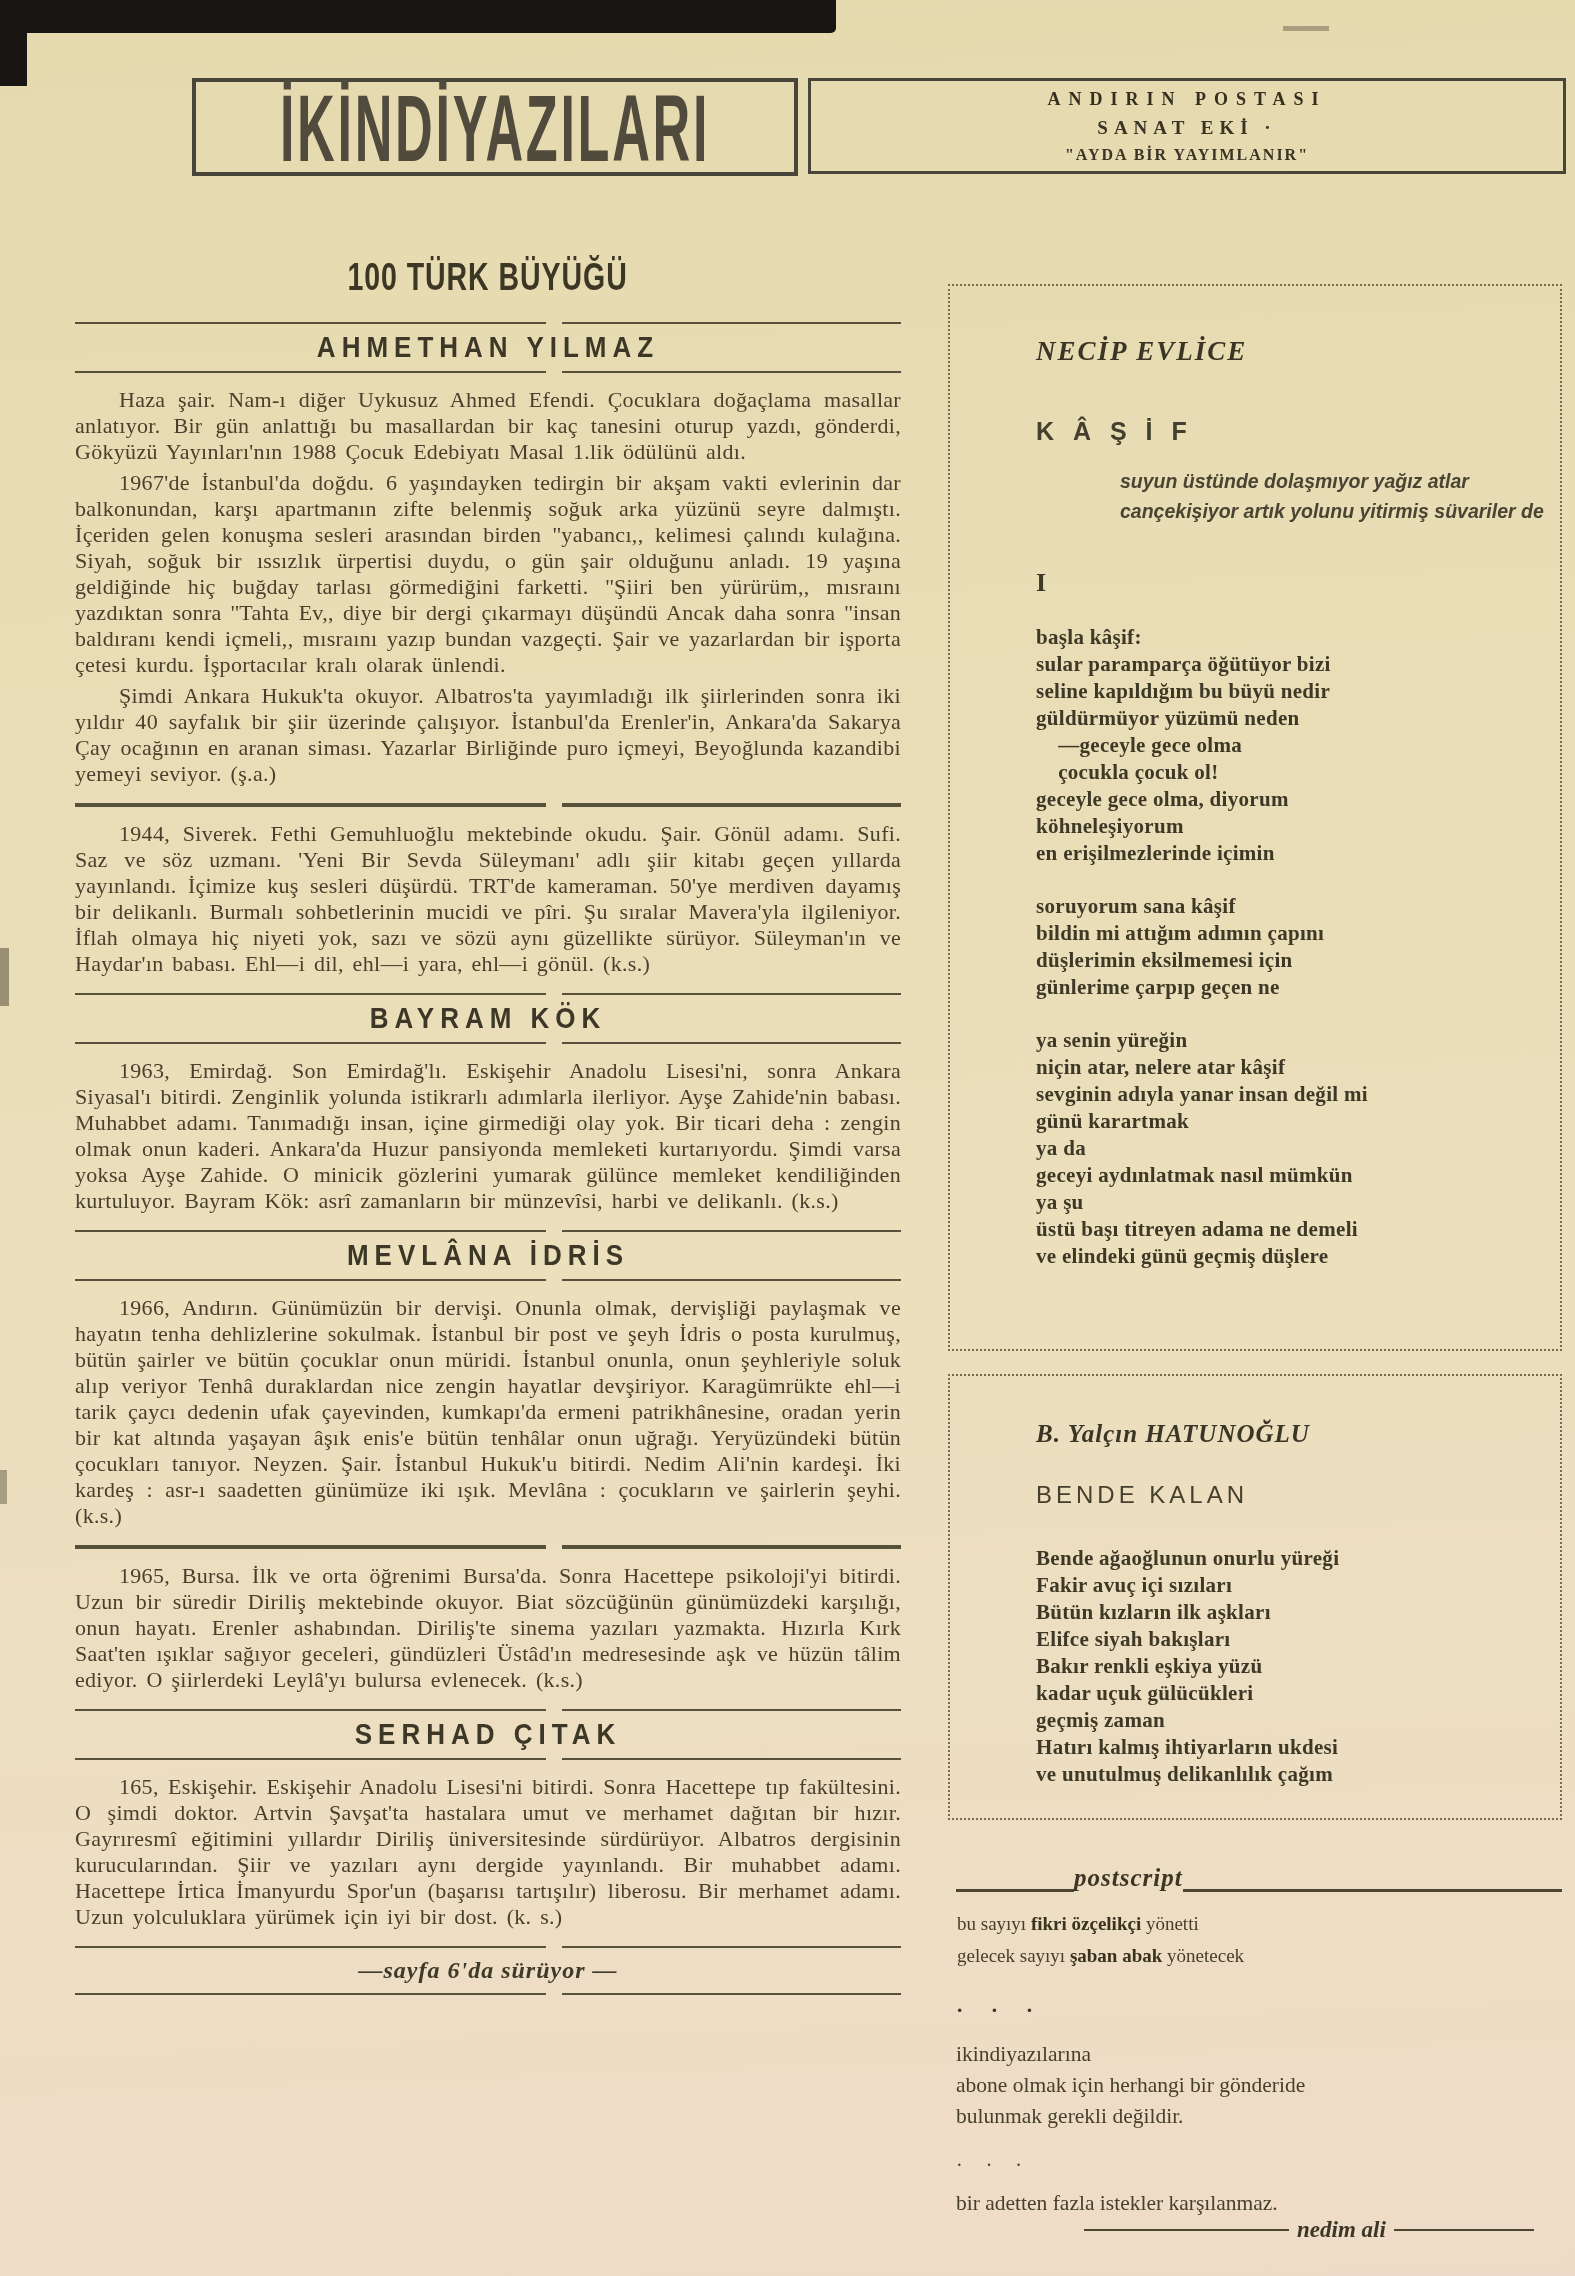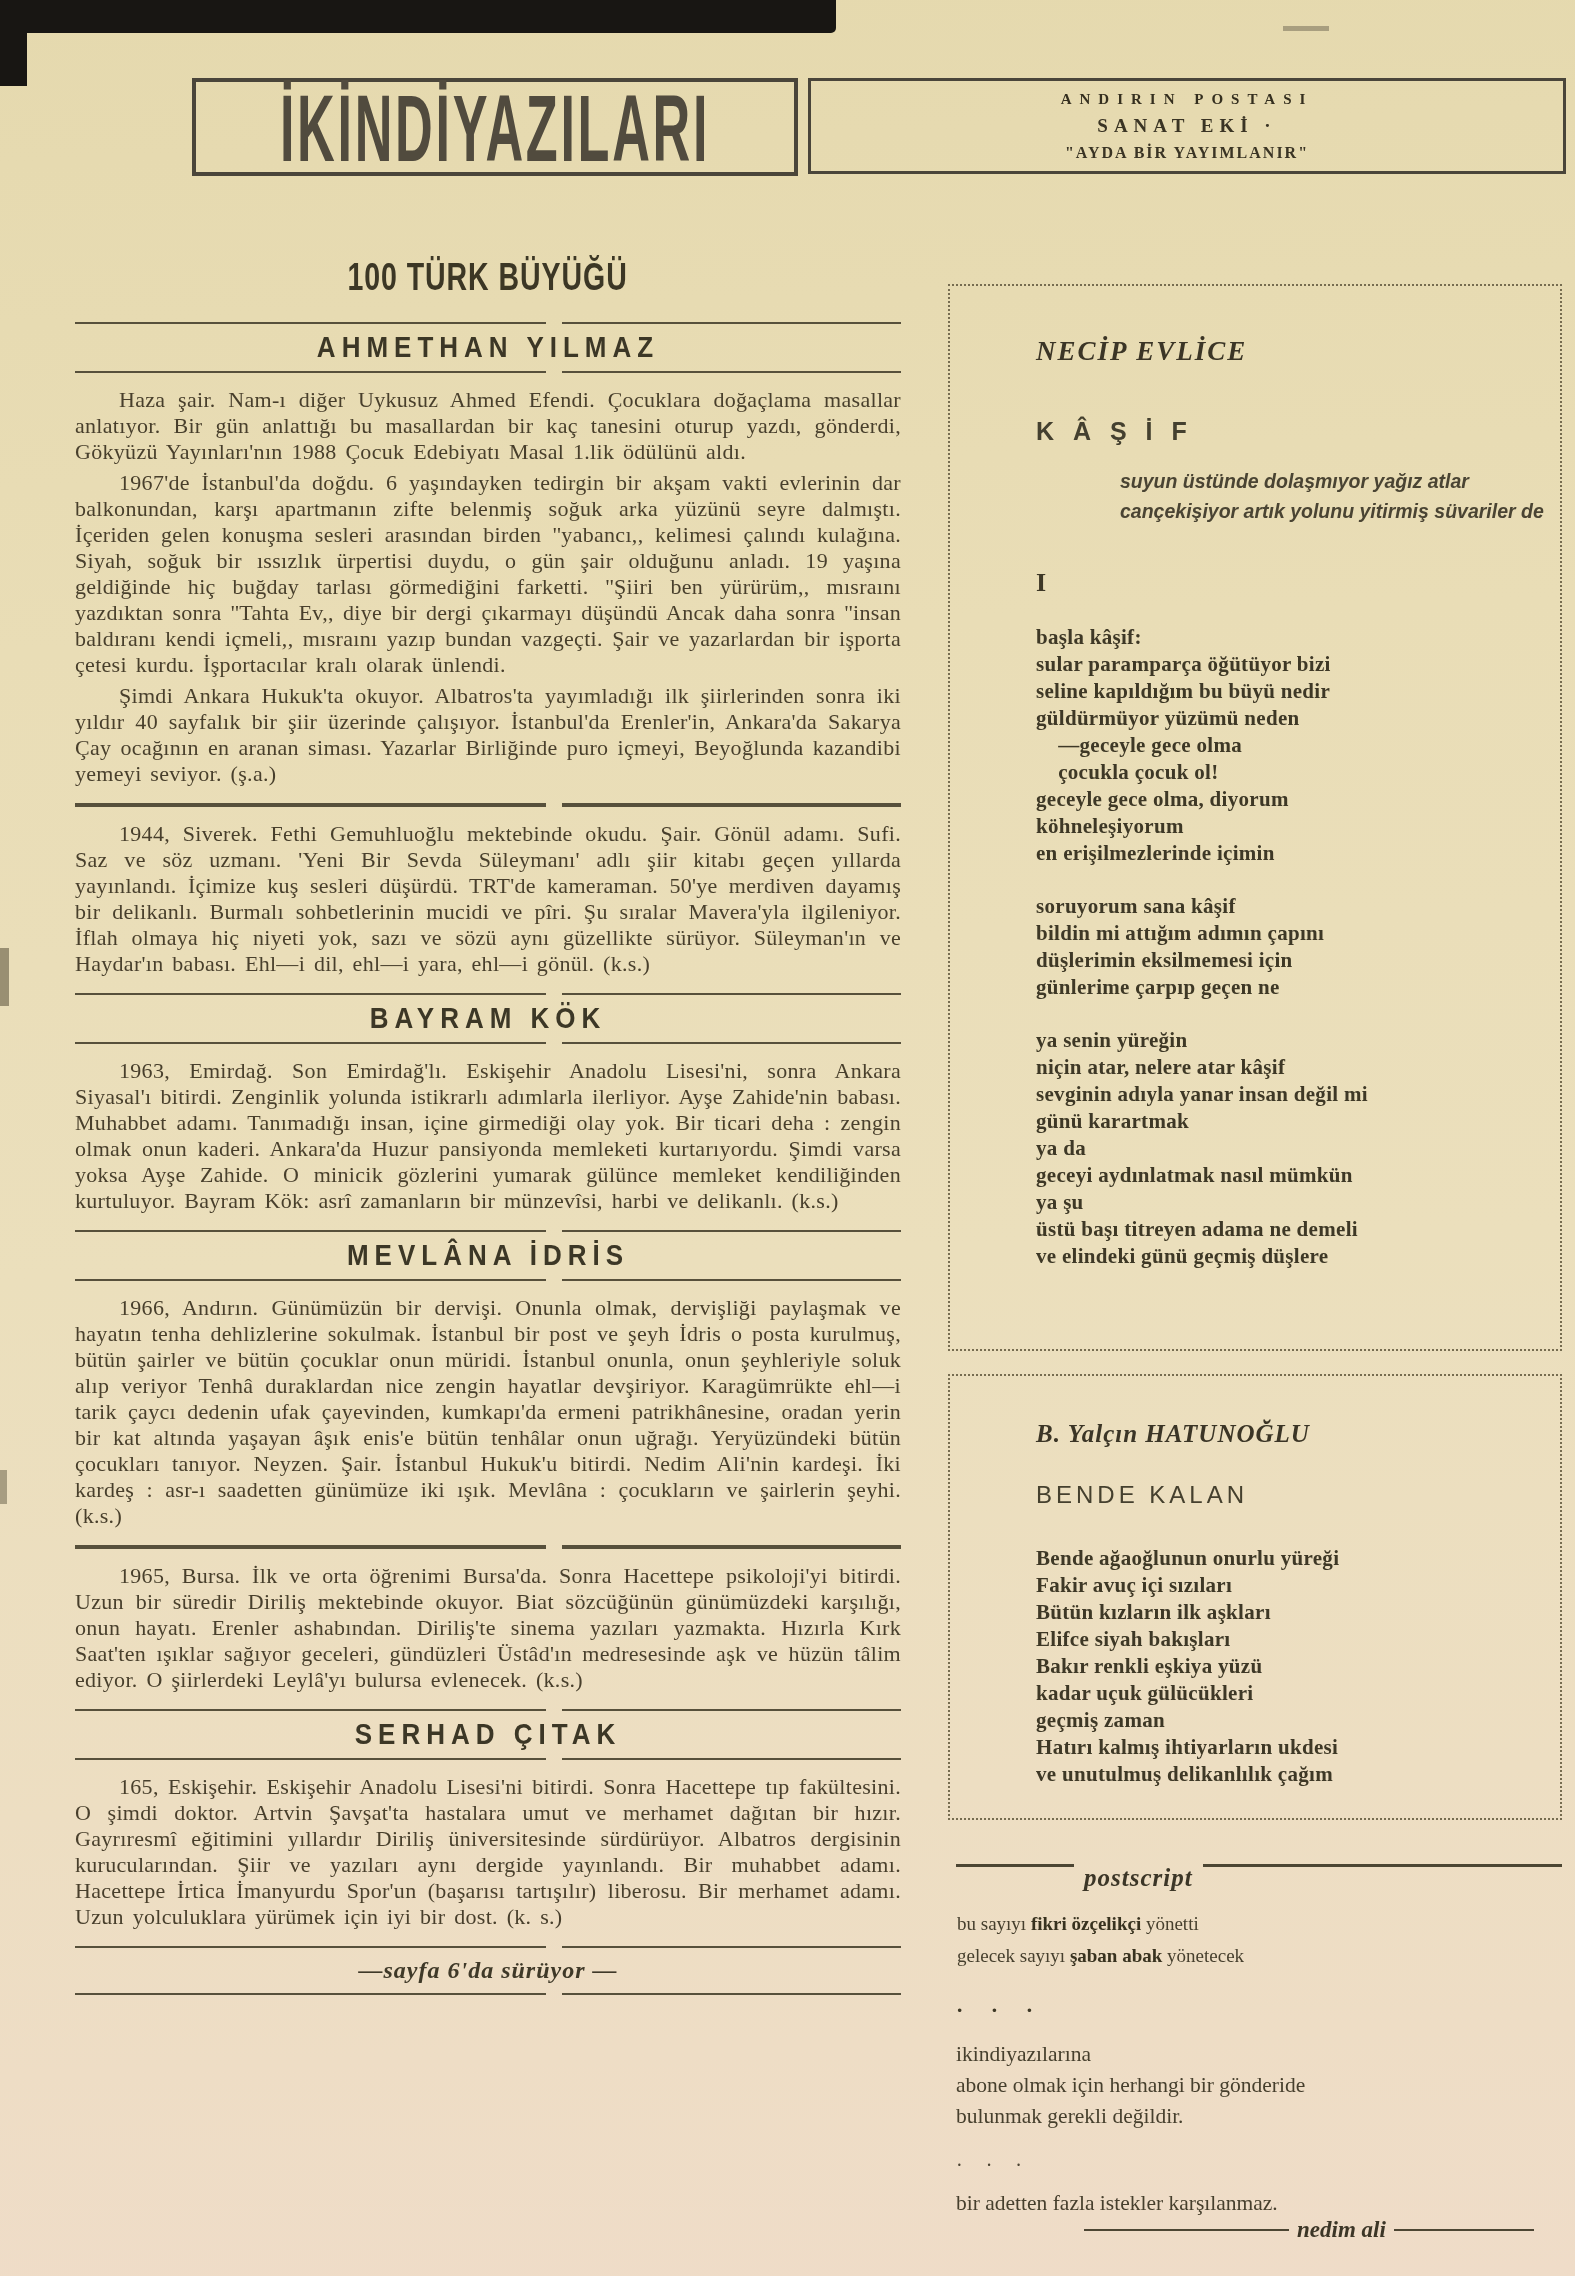--- a/index.html
+++ b/index.html
@@ -18,21 +18,21 @@
   
   .issue-box { position:absolute; left:48px; top:76px; width:110px; height:96px; border:2px solid #4f4936;
     padding:11px 9px; box-sizing:content-box; display:flex; flex-direction:column; justify-content:space-between; }
   .issue-line { font-weight:bold; font-size:17px; color:#3e3827; text-align:justify; text-align-last:justify; }
   .logo-box { position:absolute; left:192px; top:78px; width:598px; height:90px; border:4px solid #4a453a;
     display:flex; align-items:center; justify-content:center; }
   .logo-text { font-family:"Liberation Sans",sans-serif; font-weight:bold; font-size:58px; letter-spacing:3px;
     color:#514b3e; transform:scale(0.9,1.62); white-space:nowrap; }
   .pub-box { position:absolute; left:808px; top:78px; width:752px; height:90px; border:3px solid #4a453a;
     display:flex; flex-direction:column; align-items:center; justify-content:center; gap:7px; }
-  .pub-line1 { font-weight:bold; font-size:15px; letter-spacing:8px; color:#352f1f; }
+  .pub-line1 { font-weight:bold; font-size:18px; letter-spacing:8px; color:#352f1f; }
   .pub-line2 { font-weight:bold; font-size:19px; letter-spacing:6px; color:#3a3424; }
   .pub-line3 { font-weight:bold; font-size:16px; letter-spacing:2px; color:#3a3424; }
 
   
   .left-col { position:absolute; left:75px; top:238px; width:826px; }
   .page-title { text-align:center; margin:22px 0 28px; }
   .page-title span { display:inline-block; font-family:"Liberation Sans",sans-serif; font-weight:bold;
     font-size:30px; letter-spacing:1px; transform:scale(0.95,1.28); color:#3c3725; }
   .hrule { display:flex; gap:16px; height:2px; }
   .hrule .seg1 { width:57%; background:#57503b; }
@@ -57,21 +57,21 @@
   .epigraph { margin:0 0 0 84px; font-family:"Liberation Sans",sans-serif; font-style:italic; font-weight:bold;
     font-size:19.5px; line-height:30px; color:#4a4433; }
   .numeral { margin:42px 0 26px; font-weight:bold; font-size:26px; color:#3e3826; }
   .stanza { margin:0 0 26px; }
   .poem-line { font-weight:bold; font-size:21px; line-height:27px; white-space:pre-wrap; color:#3e3826; letter-spacing:0.3px; }
   .poem-box2 { border:2px dotted #766c50; margin-top:23px; padding:44px 16px 30px 86px; box-sizing:border-box; min-height:444px; }
   .poem-author2 { font-style:italic; font-weight:bold; font-size:25px; letter-spacing:1px; color:#3b3526; margin:0 0 33px; }
   .poem2-title { font-family:"Liberation Sans",sans-serif; font-weight:normal; font-size:24px; letter-spacing:4px;
     color:#45402e; margin:0 0 36px; }
   .postscript { margin-top:44px; padding-left:8px; }
-  .ps-rule-line { display:flex; align-items:flex-start; gap:10px; margin-bottom:16px; }
+  .ps-rule-line { display:flex; align-items:flex-end; margin-bottom:16px; }
   .ps-rule-line .seg { height:3px; background:#4c4633; }
   .ps-rule-line .short { width:118px; }
   .ps-rule-line .long { flex:1; }
   .ps-label { font-style:italic; font-weight:bold; font-size:25px; letter-spacing:1px; color:#3c3627; }
   .ps-credit { font-size:19px; line-height:31px; margin:1px; color:#463f2d; }
   .ps-credit b { color:#38321f; }
   .ps-dots { font-weight:bold; font-size:22px; letter-spacing:11px; margin:26px 0 16px; color:#3e3826; }
   .ps-note { font-size:21.5px; line-height:31px; margin:0; color:#463f2d; }
   .ps-dots2 { font-size:20px; letter-spacing:9px; margin:22px 0 14px; color:#4c4533; }
   .ps-note2 { font-size:21.5px; margin:0; color:#463f2d; }

